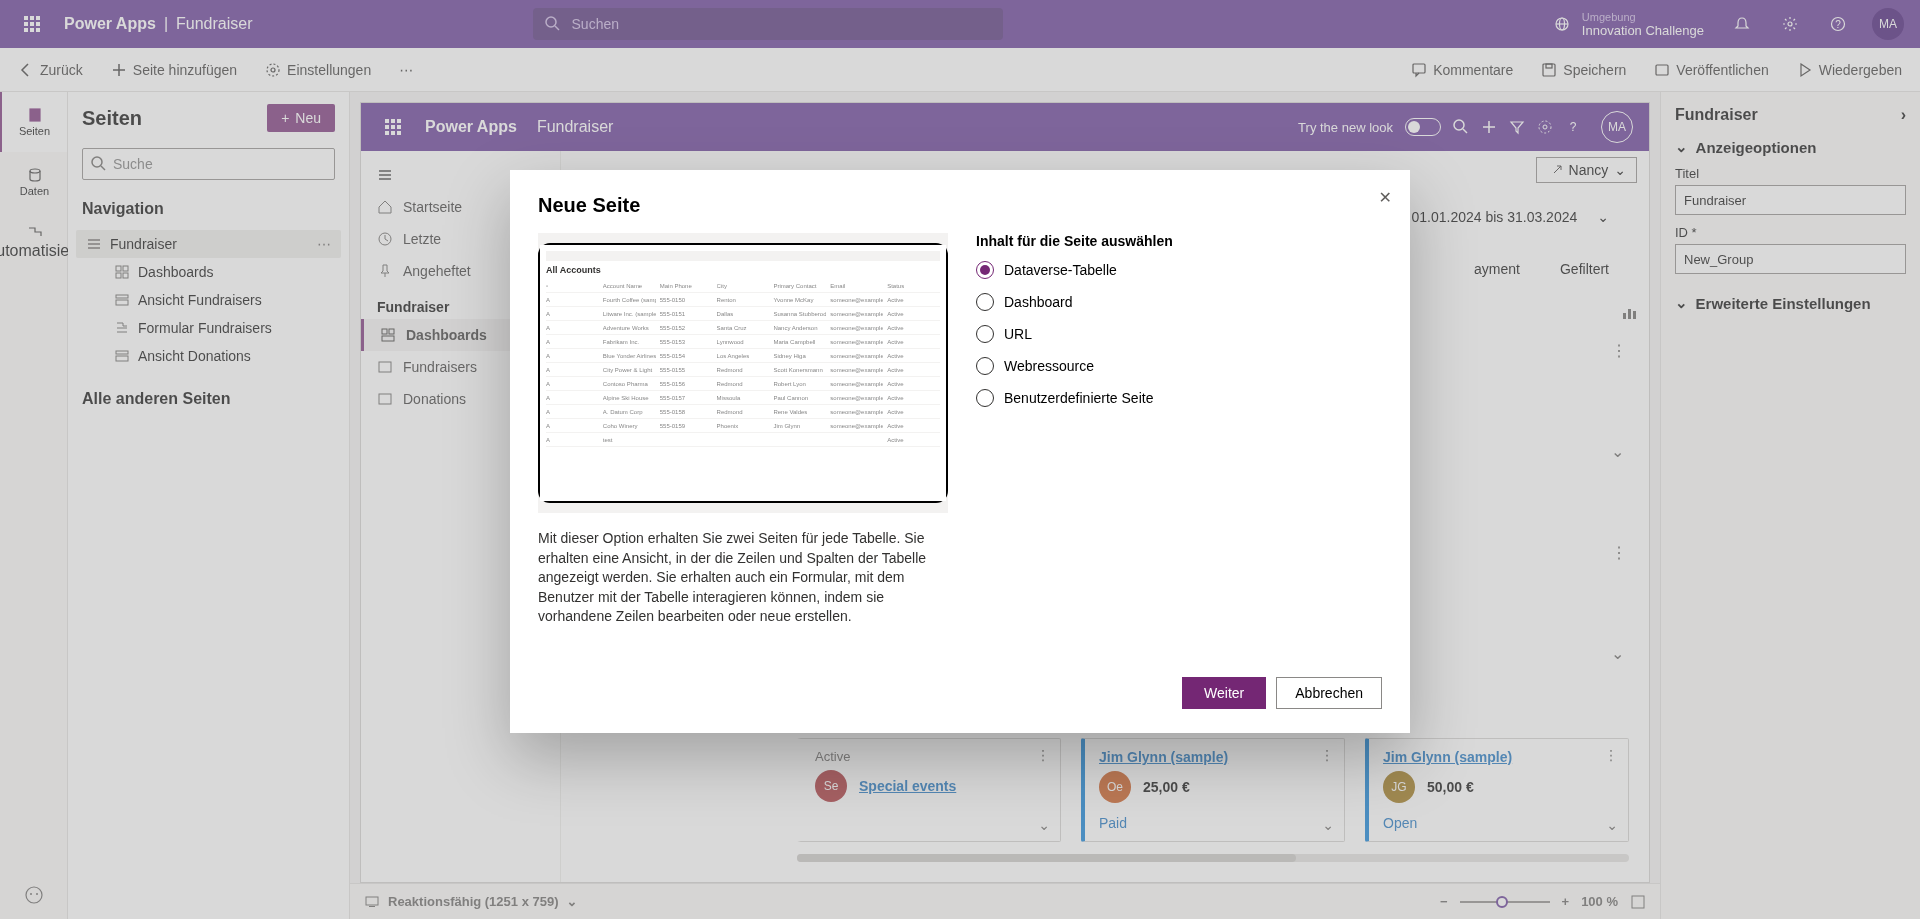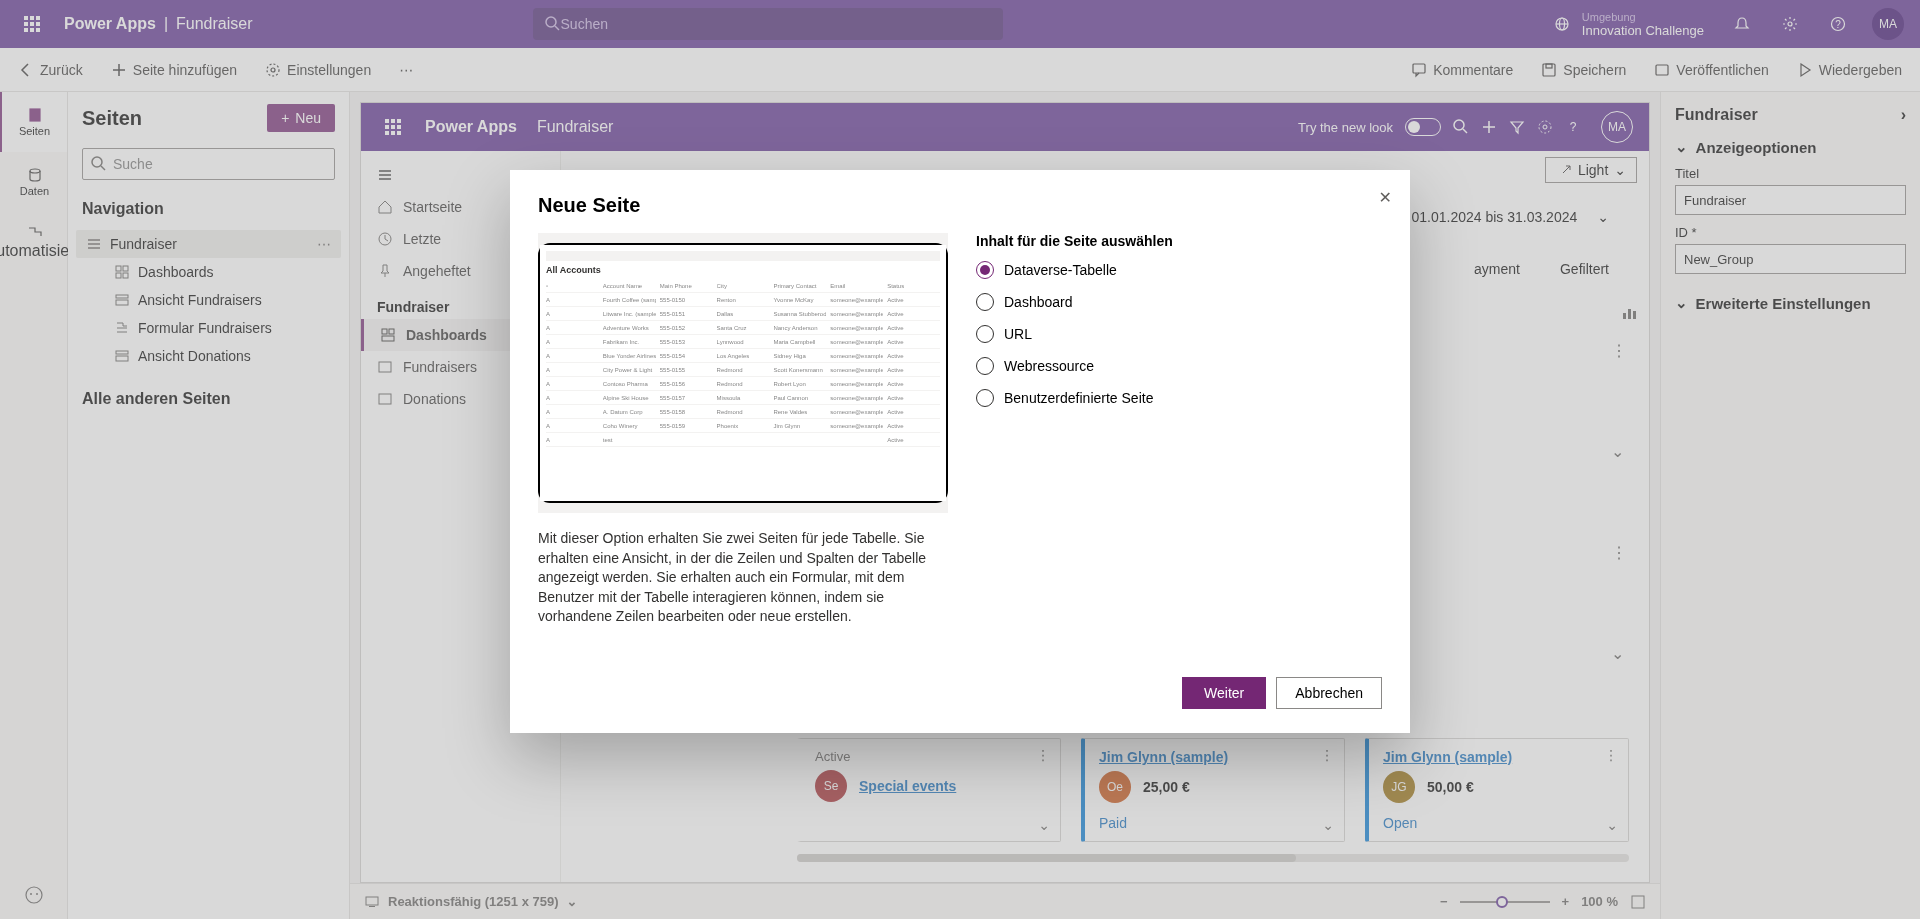--- a/index.html
+++ b/index.html
@@ -6,21 +6,21 @@
 body { width: 1920px; height: 919px; overflow: hidden; background: #f3f2f1; position: relative; }
 
 
 .topbar { height: 48px; background: #5c2e91; display: flex; align-items: center; color: white; padding: 0 8px; }
 .waffle { width: 48px; height: 48px; display: flex; align-items: center; justify-content: center; cursor: pointer; }
 .waffle svg { width: 16px; height: 16px; fill: white; }
 .app-title { font-weight: 600; font-size: 16px; margin-left: 8px; }
 .app-sep { margin: 0 8px; font-size: 16px; }
 .app-sub { font-size: 16px; }
 .search-box { margin-left: 280px; width: 470px; height: 32px; background: #4a2574; border-radius: 4px; display: flex; align-items: center; padding: 0 12px; }
-.search-box input { background: transparent; border: none; color: #c8b3e0; font-size: 14px; outline: none; flex: 1; margin-left: 0; }
+.search-box input { background: transparent; border: none; color: #c8b3e0; font-size: 14px; outline: none; flex: 1; margin-left: 11px; }
 .search-box input::placeholder { color: #c8b3e0; }
 .topbar-right { margin-left: auto; display: flex; align-items: center; gap: 4px; }
 .env { display: flex; flex-direction: column; font-size: 11px; margin-right: 12px; }
 .env-label { color: #c8b3e0; }
 .env-name { font-size: 13px; }
 .icon-btn { width: 44px; height: 48px; display: flex; align-items: center; justify-content: center; cursor: pointer; }
 .avatar { width: 32px; height: 32px; border-radius: 50%; background: #3b0e6f; display: flex; align-items: center; justify-content: center; font-size: 12px; color: white; margin: 0 8px; }
 
 
 .cmdbar { height: 44px; background: white; border-bottom: 1px solid #e1dfdd; display: flex; align-items: center; padding: 0 12px; gap: 16px; color: #323130; font-size: 14px; }
@@ -409,21 +409,21 @@
             </svg>
           <span>Donations</span>
         </div>
       </div>
       <div class="canvas-main">
         <div class="share-bar">
           <button class="share-btn">
             <svg class="ico" viewBox="0 0 16 16">
                 <path d="M10 4 L14 4 L14 8 M14 4 L7 11" stroke="#323130" fill="none"></path>
               </svg>
-            <span>Light</span>
+            <span>Nancy</span>
             <span>⌄</span>
           </button>
         </div>
         <div style="position:absolute;right:40px;top:58px;font-size:14px;display:flex;align-items:center;gap:20px;">
           <span>01.01.2024 bis 31.03.2024</span>
           <span>⌄</span>
         </div>
         <div style="position:absolute;right:40px;top:110px;font-size:14px;display:flex;gap:40px;">
           <span>ayment</span>
           <span>Gefiltert</span>

